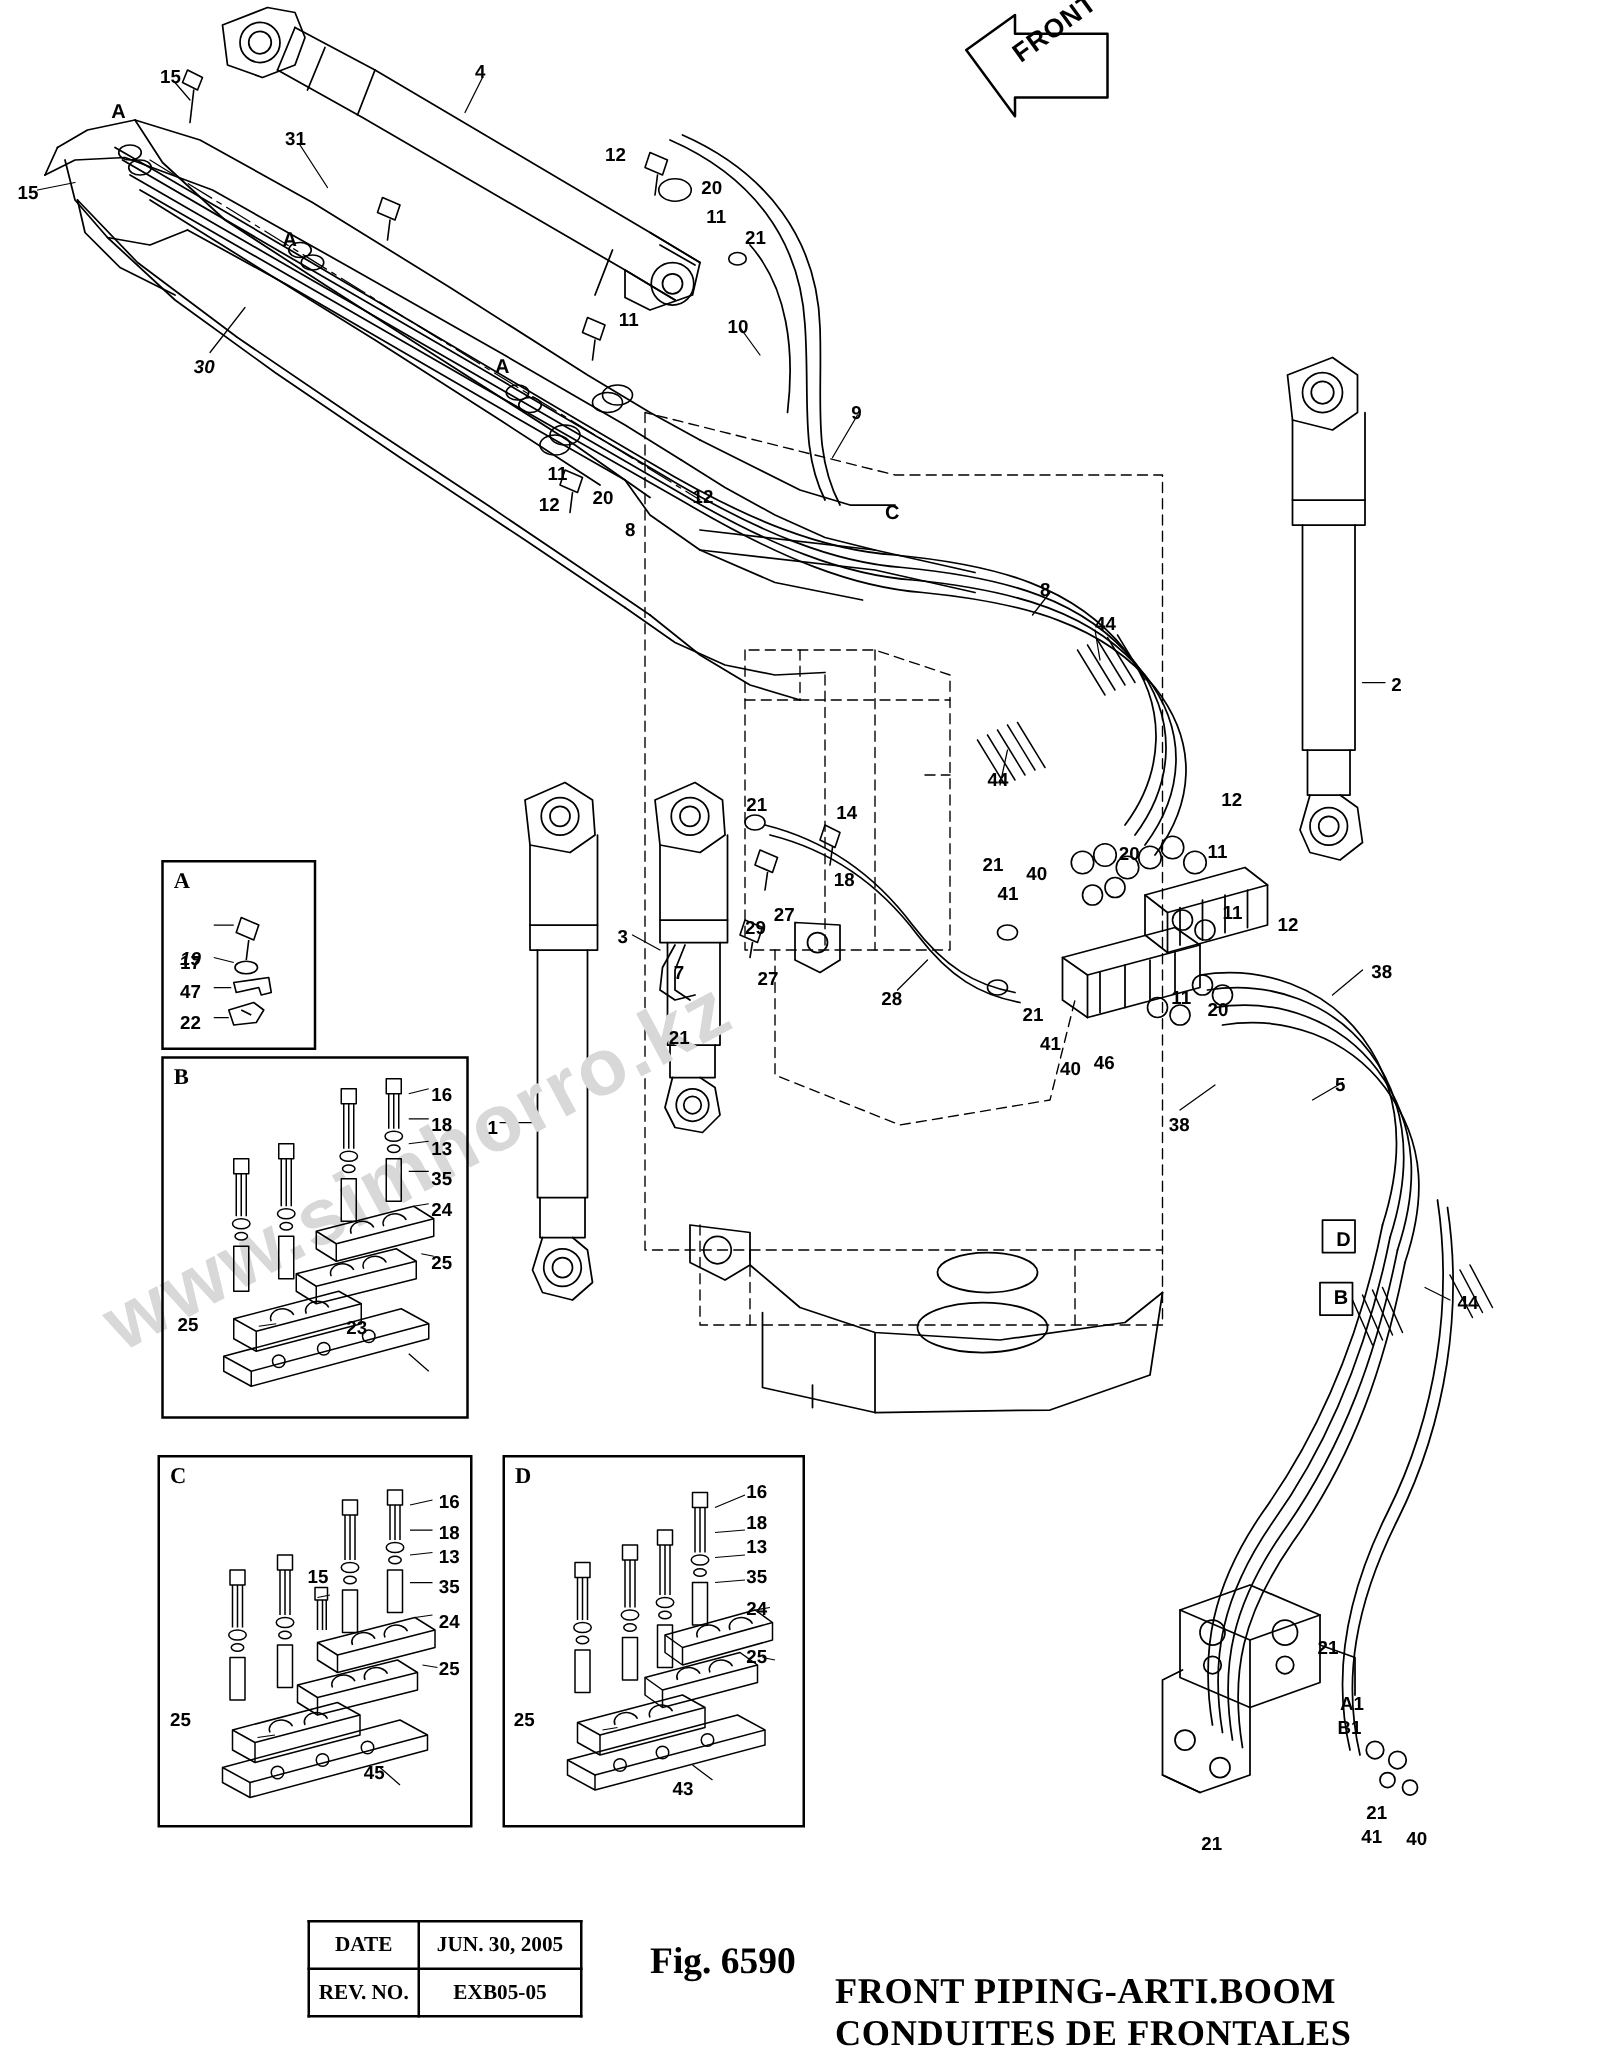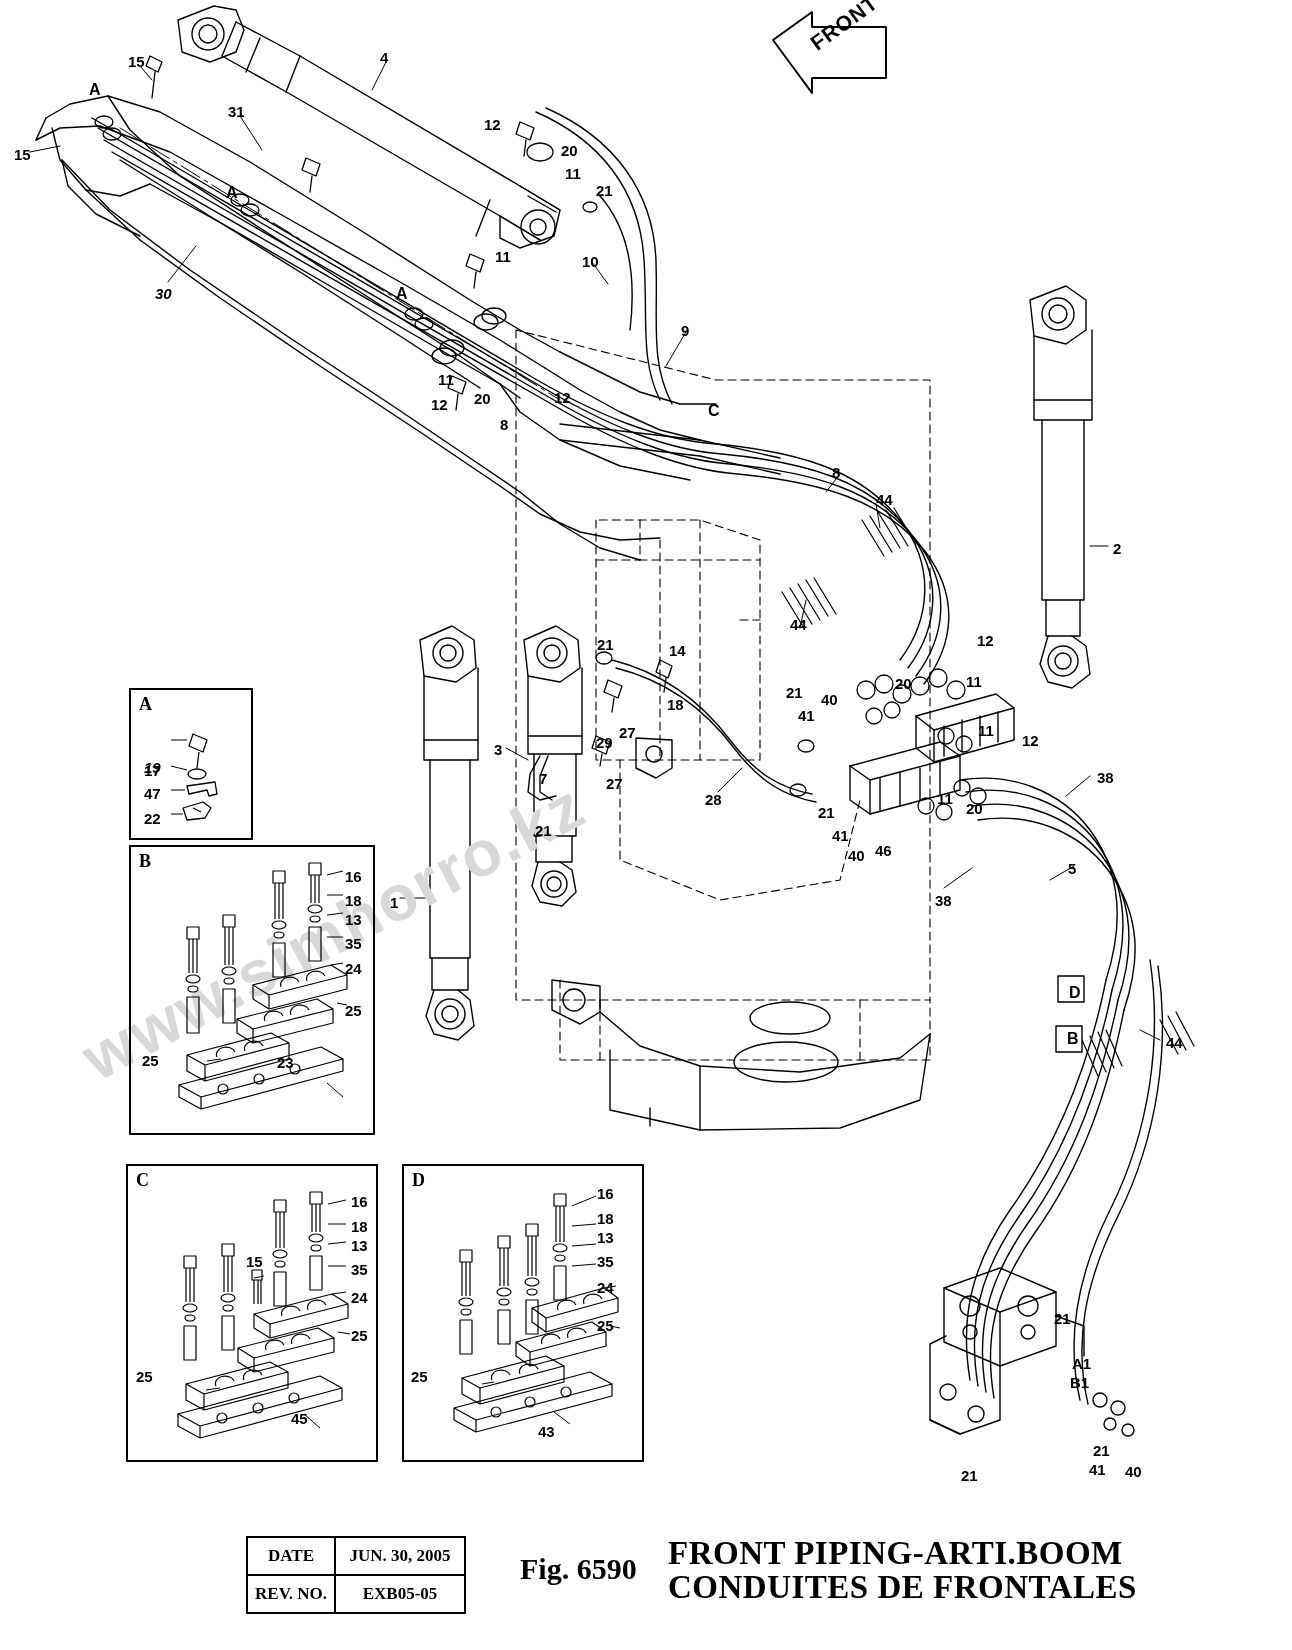--- a/index.html
+++ b/index.html
@@ -17,21 +17,21 @@
     position:absolute;font-family:"Liberation Sans", sans-serif;font-weight:bold;
     color:#d8d8d8;font-size:64px;letter-spacing:2px;
     transform:rotate(-28deg);transform-origin:left top;white-space:nowrap;
   }
   
   #titleblock{position:absolute;left:246px;top:1536px;width:220px;height:78px;}
   #titleblock table{border-collapse:collapse;width:220px;height:78px;}
   #titleblock td{border:2px solid #000;font-family:"Liberation Serif", serif;font-weight:bold;font-size:17px;text-align:center;padding:3px 4px;}
   #titleblock td.k{width:78px;margin-left:13px;}
   #figno{position:absolute;left:520px;top:1552px;font-family:"Liberation Serif", serif;font-weight:bold;font-size:30px;}
-  #titles{position:absolute;left:668px;top:1536px;font-family:"Liberation Serif", serif;font-weight:bold;font-size:33px;line-height:34px;letter-spacing:0.5px;}
+  #titles{position:absolute;left:668px;top:1576px;font-family:"Liberation Serif", serif;font-weight:bold;font-size:29px;line-height:34px;letter-spacing:0.5px;}
   
   .dbox{position:absolute;border:2px solid #000;background:transparent;}
   .dbox .tag{position:absolute;left:8px;top:4px;font-family:"Liberation Serif", serif;font-weight:bold;font-size:18px;}
   .front-arrow-text{position:absolute;font-family:"Liberation Sans", sans-serif;font-weight:bold;font-size:21px;letter-spacing:1px;}
 </style>
 </head>
 <body>
 
 <div id="sheet">
 

